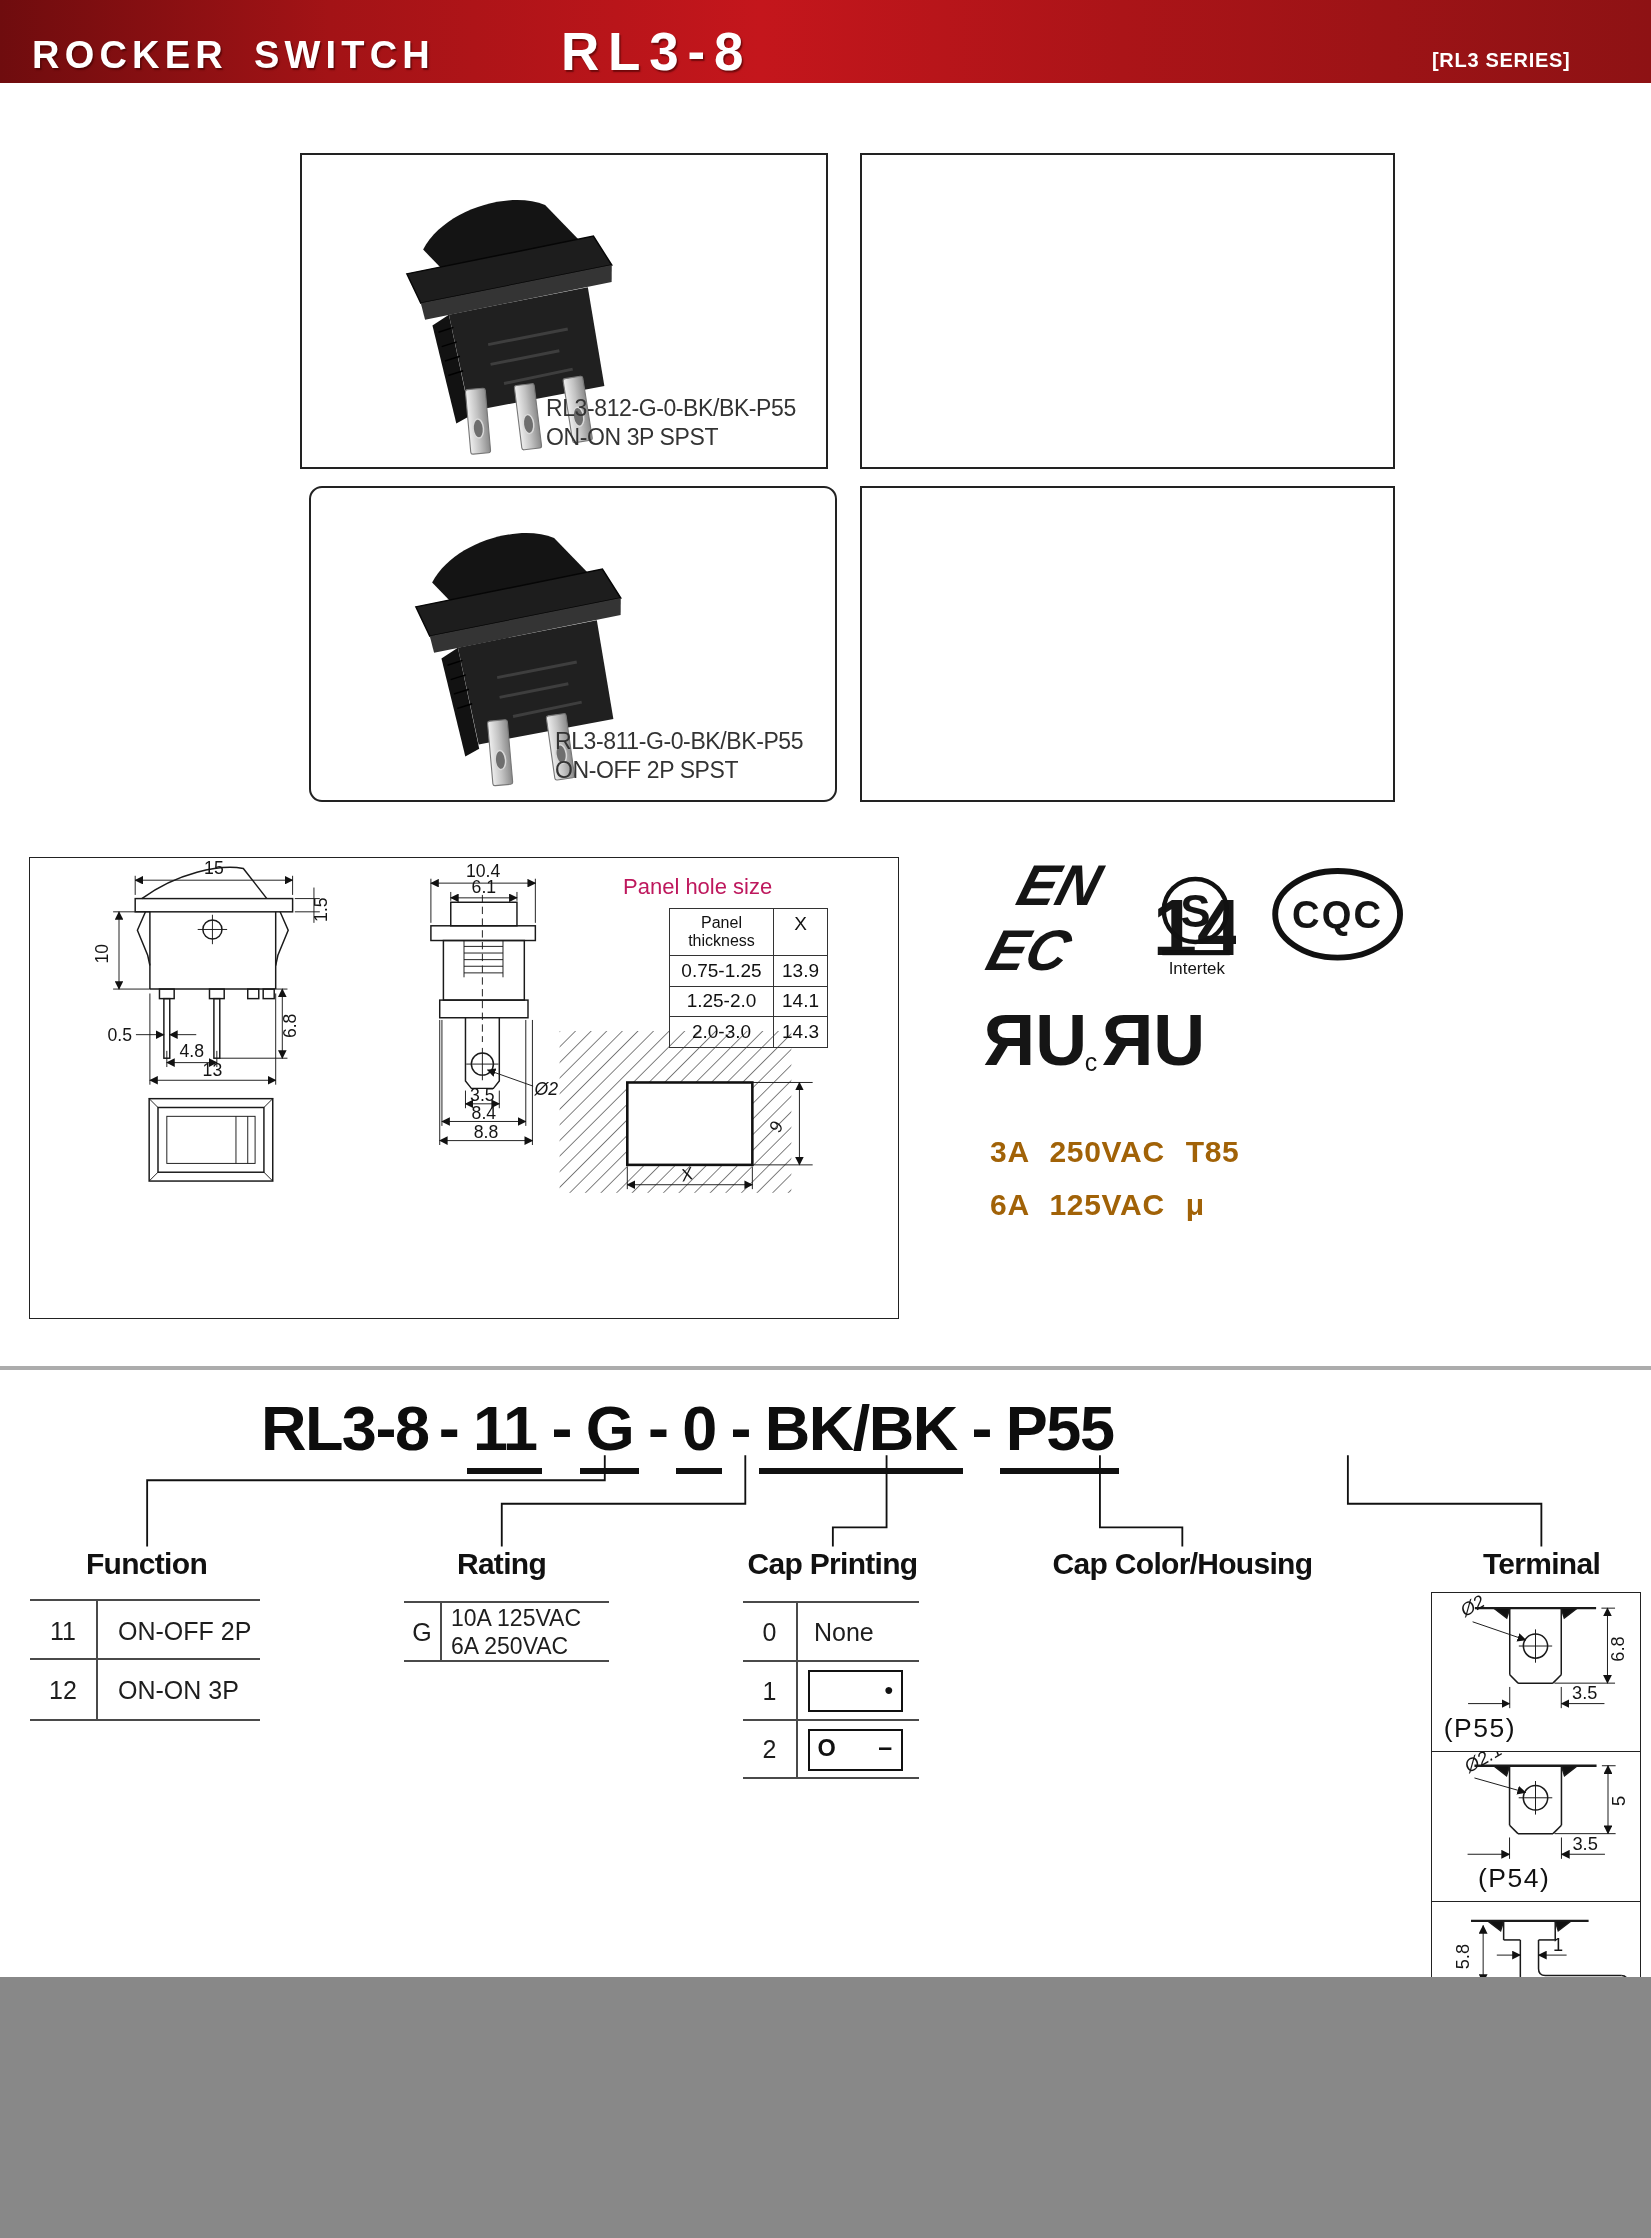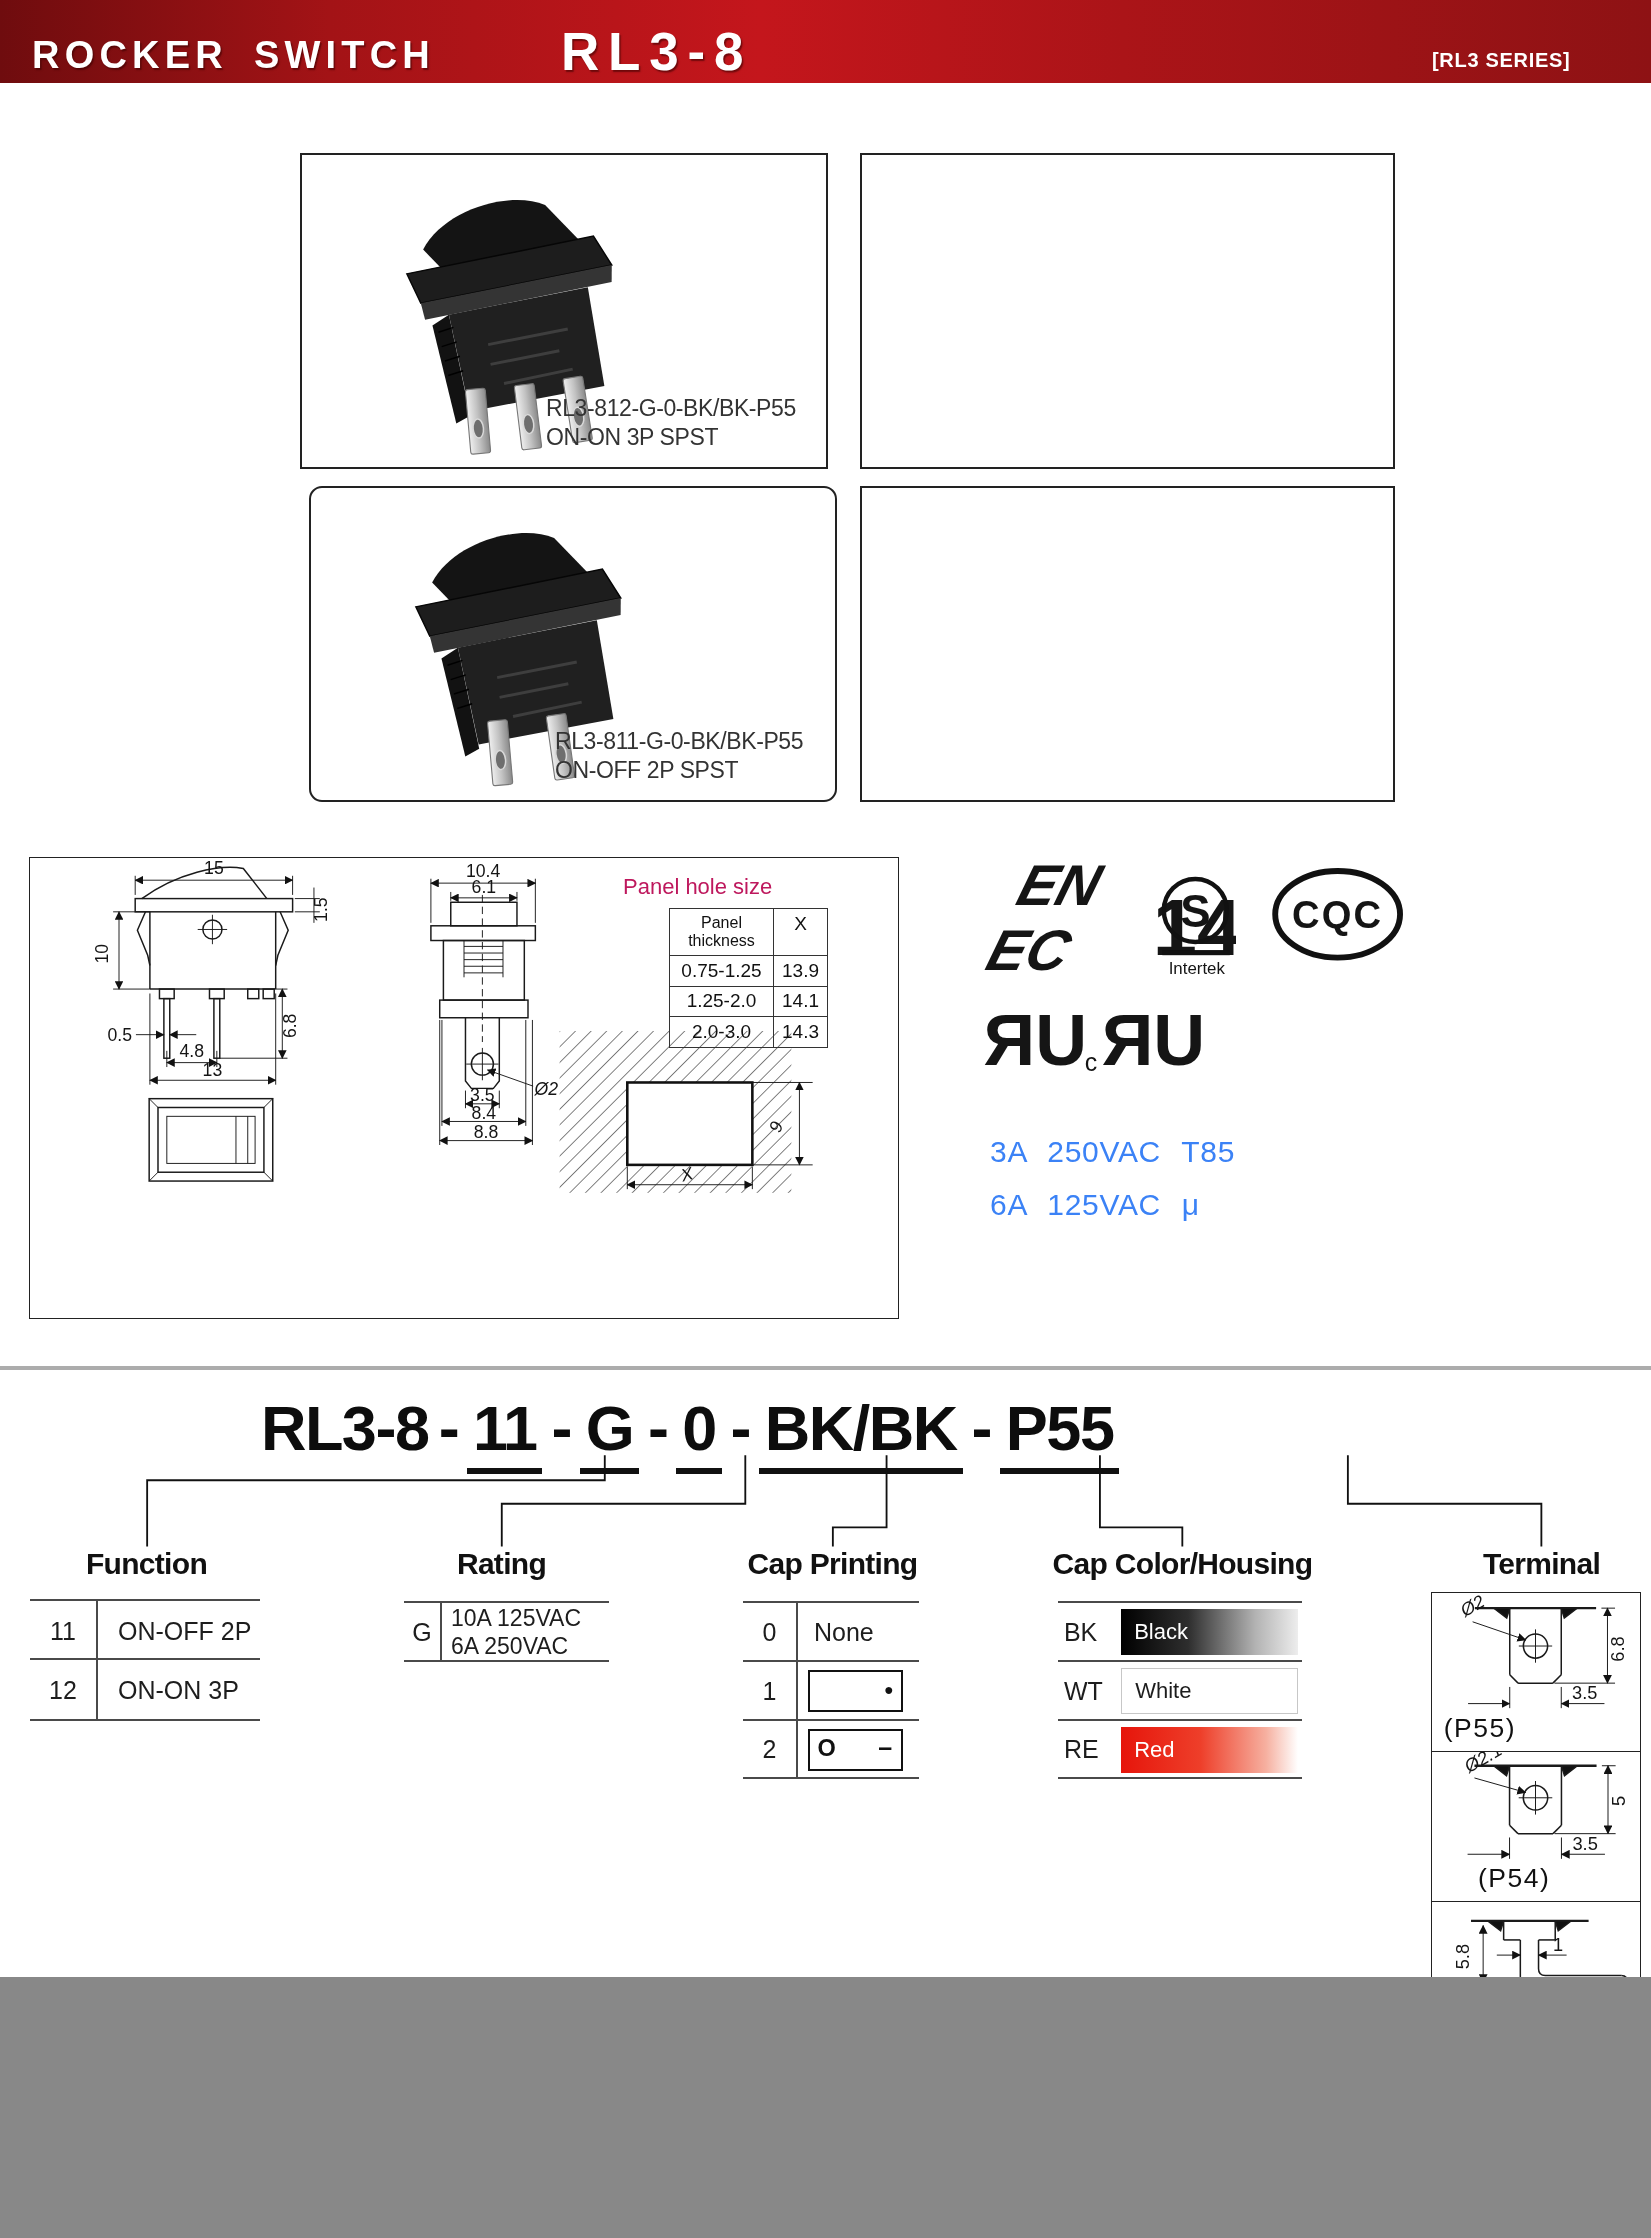--- a/index.html
+++ b/index.html
@@ -26,21 +26,21 @@
   .dbox{position:absolute;left:29px;top:857px;width:868px;height:460px;border:1.5px solid #222;}
   .ph-title{position:absolute;left:593px;top:16px;font-size:22px;color:#be185d;}
   .ph-table{position:absolute;left:595px;top:50px;width:157px;border:1.5px solid #333;margin-left:44px;}
   .ph-row{display:flex;border-top:1.5px solid #333;}
   .ph-row:first-child{border-top:none;}
   .ph-c1{width:103px;text-align:center;font-size:19px;padding:3.7px 0;border-right:1.5px solid #333;}
   .ph-c2{width:53px;text-align:center;font-size:19px;padding:3.7px 0;}
   .ph-head .ph-c1{font-size:16px;padding:5.2px 0;}
   .ph-head .ph-c2{font-size:19px;}
   
-  .rating-line{position:absolute;font-size:30px;font-weight:normal;color:#3b82f6;
+  .rating-line{position:absolute;font-size:30px;font-weight:bold;color:#a16207;
     letter-spacing:0.7px;word-spacing:11.8px;white-space:nowrap;}
   
   .divider{position:absolute;left:0;top:1366px;width:1651px;height:3.7px;background:#acacac;}
   
   .pn{position:absolute;left:258px;top:1392px;display:flex;align-items:flex-start;
       font-size:63px;font-weight:bold;letter-spacing:-1.5px;color:#0d0d0d;white-space:nowrap;}
   .pn .tok{padding:0 2.9px;}
   .pn .u{border-bottom:6.6px solid #111;padding:0 5.9px 4.4px 5.9px;margin:0 1.5px;}
   .pn .dash{padding:0 7.4px;}
   
@@ -389,30 +389,20 @@
     <div class="sym-rect" style="left:65px;top:67px;width:91px;height:38px;">
       <span style="position:absolute;right:7.4px;top:8.8px;font-size:16px;">●</span>
     </div>
     <div class="cell" style="left:0;top:132px;width:53px;text-align:center;">2</div>
     <div class="sym-rect" style="left:65px;top:126px;width:91px;height:38px;">
       <span style="position:absolute;left:7.4px;top:4.4px;font-size:23.5px;font-weight:bold;">O</span>
       <span style="position:absolute;right:8.8px;top:1.5px;font-size:25px;font-weight:bold;">–</span>
     </div>
   </div>
 
-  <div class="spec" style="left:1058px;top:1601px;width:244px;height:174px;">
-    <div class="hline" style="top:57px;"></div>
-    <div class="hline" style="top:116px;"></div>
-    <div class="cell" style="left:5.9px;top:14.7px;width:52px;">BK</div>
-    <div class="swatch sw-bk" style="top:5.9px;">Black</div>
-    <div class="cell" style="left:5.9px;top:74px;width:52px;">WT</div>
-    <div class="swatch sw-wt" style="top:65px;">White</div>
-    <div class="cell" style="left:5.9px;top:132px;width:52px;">RE</div>
-    <div class="swatch sw-re" style="top:124px;">Red</div>
-  </div>
 
   <div class="abs" style="left:1431px;top:1592px;width:210px;">
     <div class="tbox" style="height:160px;">
       <svg width="207" height="125" viewBox="0 0 270 165">
         <g class="ln">
           <line x1="55" y1="20" x2="215" y2="20" stroke-width="3"></line>
           <path d="M80,20 L97,33 L101,20 Z" fill="#111"></path>
           <path d="M190,20 L173,33 L169,20 Z" fill="#111"></path>
           <line x1="101" y1="20" x2="101" y2="108"></line>
           <line x1="169" y1="20" x2="169" y2="108"></line>

